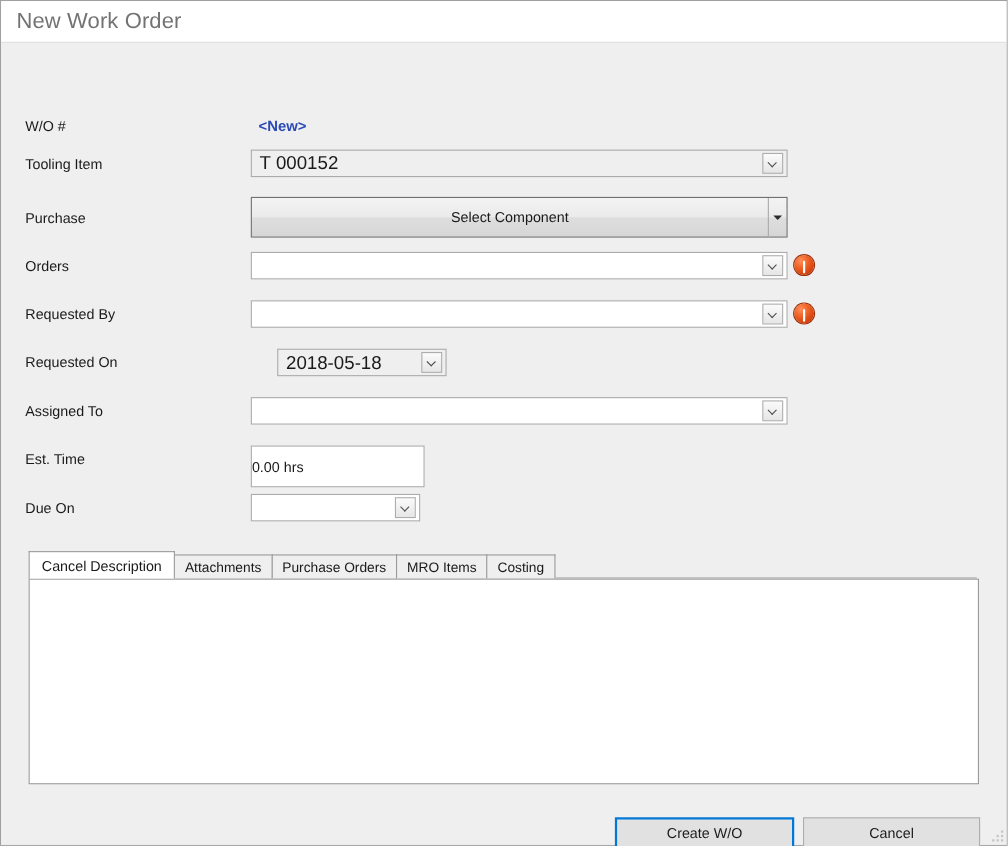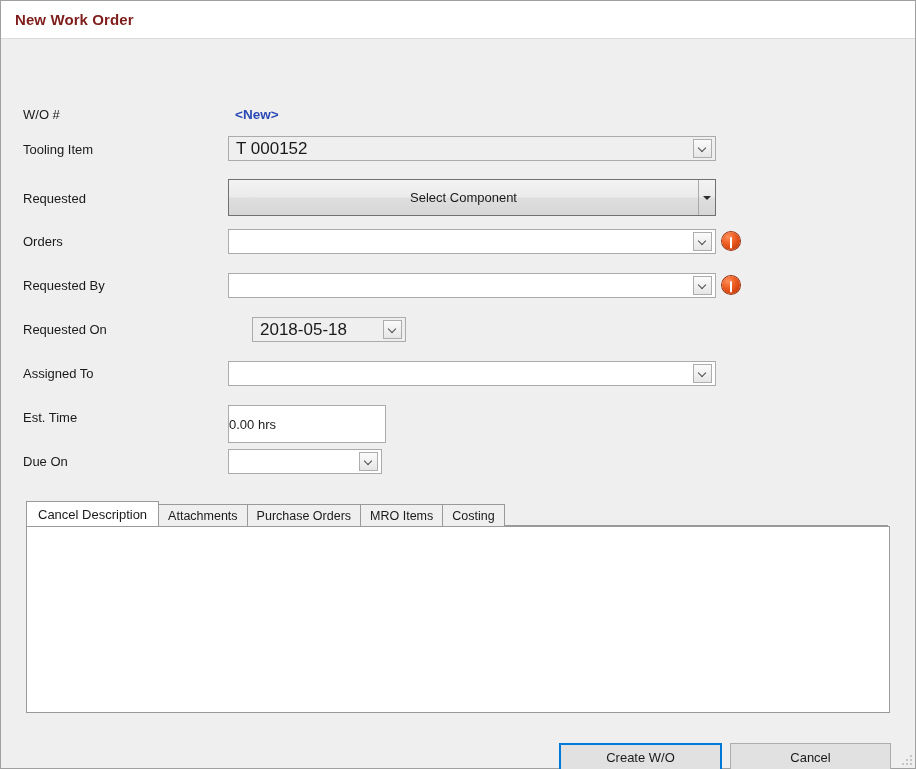--- a/index.html
+++ b/index.html
@@ -31,24 +31,23 @@
     height: 38px;
     background: #ffffff;
     border-bottom: 1px solid #dcdcdc;
     display: flex;
     align-items: center;
     padding-left: 14px;
     box-sizing: border-box;
     flex: 0 0 auto;
   }
   .titlebar-text {
-    font-size: 15px;
-    color: #7f1d1d;
+    font-size: 20px;
+    color: #737373;
     letter-spacing: .1px;
-    font-weight: bold;
   }
 
   .client {
     position: relative;
     flex: 1 1 auto;
     background: #efefef;
   }
 
   
   .form {
@@ -325,21 +324,21 @@
           <div class="combo readonlybg">
             <span class="ctext">T 000152</span>
             <span class="cbtn">
                 <i class="chev"></i>
               </span>
           </div>
         </div>
       </div>
 
       <div class="row" style="top:140px; height:40px;">
-        <span class="lbl" style="height:40px;line-height:40px;">Requested</span>
+        <span class="lbl" style="height:40px;line-height:40px;">Purchase</span>
         <div class="field" style="top:0px; width:488px;">
           <div class="splitbtn">
             <span class="sbmain">Select Component</span>
             <span class="sbarrow">
                 <i class="tri-down"></i>
               </span>
           </div>
         </div>
       </div>
 

